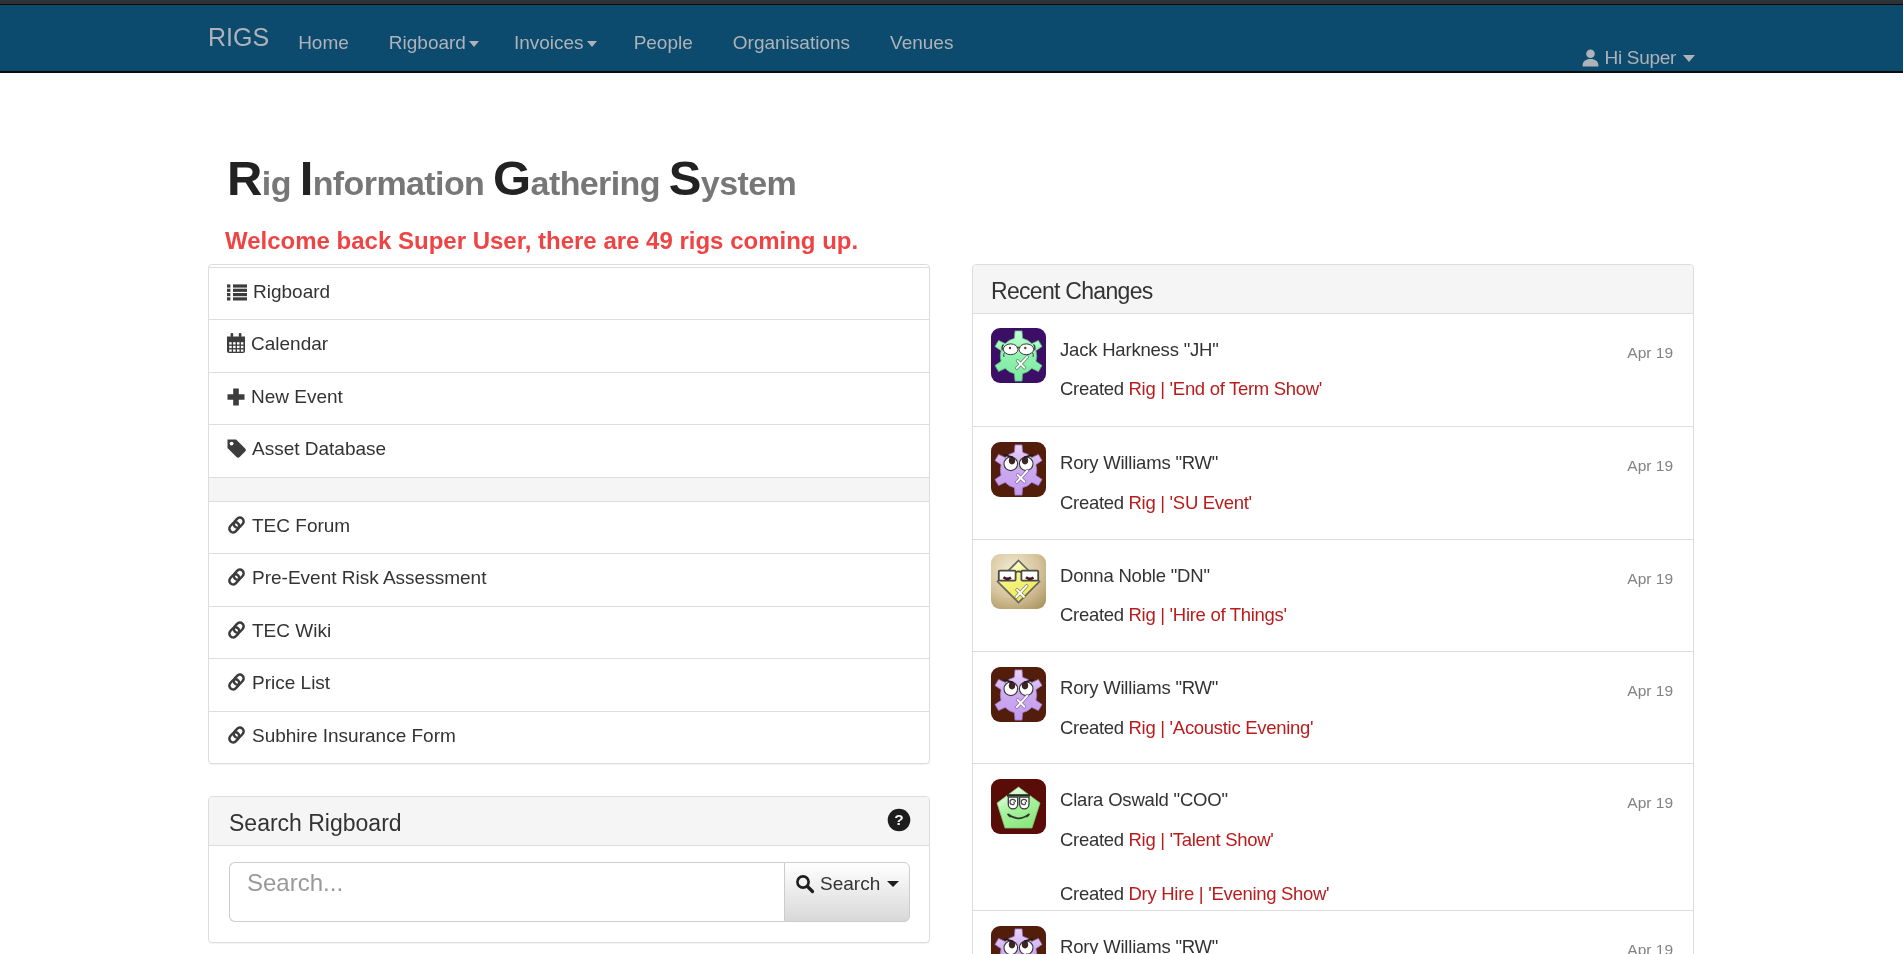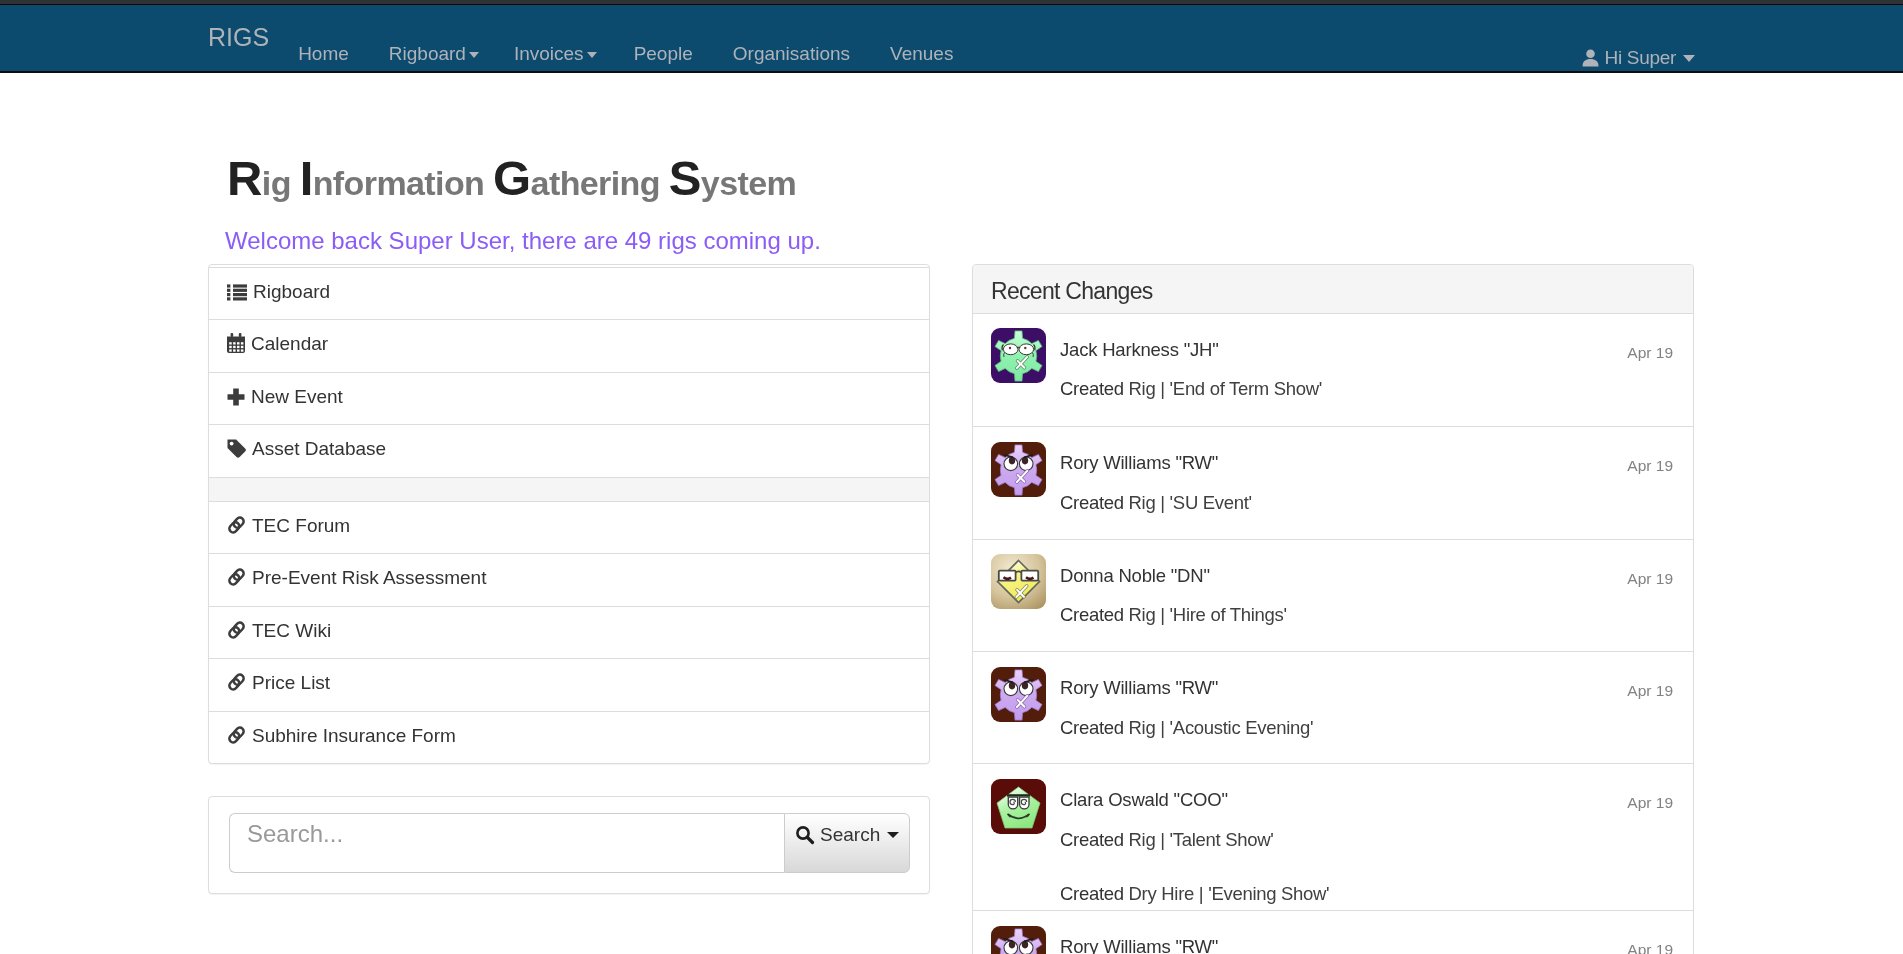--- a/index.html
+++ b/index.html
@@ -14,21 +14,21 @@
 .navbar {
   height:69px; background:#0c4a6e;
   border-top:1.5px solid #0a0a0a;
   border-bottom:2px solid #0d0d0d;
 }
 .navwrap { width:1517px; margin:0 auto; height:65.5px; position:relative; }
 .brand {
   float:left; padding:0 15px; line-height:65.5px;
   font-size:25px; color:#aeb3b9; text-decoration:none; display:block;
 }
-.nav-l { list-style:none; margin:16px; padding:0; float:left; margin-left:-6px; }
+.nav-l { list-style:none; margin:5px; padding:0; float:left; margin-left:-6px; }
 .nav-l li { float:left; }
 .nav-l li a {
   display:block; padding:0 20px; line-height:65.5px;
   font-size:19px; color:#aeb3b9; text-decoration:none;
 }
 .nav-l li:nth-child(2) a { padding-right:15px; }
 .nav-l li:nth-child(3) a { padding-right:17px; }
 .nav-r { position:absolute; right:0; top:0; }
 .nav-r a { display:block; padding:0 15px 0 27px; line-height:65.5px; font-size:19px; color:#aeb3b9; text-decoration:none;margin-top:20px; }
 .caret {
@@ -39,21 +39,21 @@
 .nav-r a { letter-spacing:-0.3px; }
 .nav-r .caret { margin-left:2px; border-left-width:6.5px; border-right-width:6.5px; border-top-width:7px; }
 .usr-ic { display:inline-block; vertical-align:-3px; margin-right:5px; }
 
 .container { width:1517px; margin:0 auto; }
 h1.rigs {
   margin:79px 0 0 34px; font-weight:bold;
   font-size:34px; color:#777; line-height:1.1; letter-spacing:-0.6px;
 }
 h1.rigs .big { font-size:49px; color:#222; }
-p.lead { margin:21px 0 0 32px; font-size:24px; color:#8b5cf6; }
+p.lead { margin:21px 0 0 32px; font-size:24px; color:#ef4444;font-weight:bold; }
 .row2 { display:flex; margin:9px 15px 0 15px; }
 .colL { width:722px; }
 .colR { width:722px; margin-left:42px; }
 
 .panel {
   border:1px solid #ddd; border-radius:4px; background:#fff;
   box-shadow:0 1px 1px rgba(0,0,0,.05);
 }
 .phead {
   background:#f5f5f5; border-bottom:1px solid #ddd;
@@ -92,21 +92,21 @@
 .qmark { float:right; margin:0 -2px 0 0; }
 
 .rc-row { position:relative; border-top:1px solid #ddd; height:112.4px; }
 .rc-row.tall { height:146.7px; }
 .rc-row.first { border-top:none; }
 .avatar { position:absolute; left:18px; top:14.6px; width:55px; height:55px; }
 .rc-name { position:absolute; left:87px; top:26px; font-size:18.5px; color:#333; line-height:19px; letter-spacing:-0.2px; }
 .rc-date { position:absolute; right:20px; top:29px; font-size:15.5px; color:#828282; line-height:19px; }
 .rc-line1 { position:absolute; left:87px; top:65.5px; font-size:18.5px; line-height:19px; letter-spacing:-0.3px; }
 .rc-line2 { position:absolute; left:87px; top:120px; font-size:18.5px; line-height:19px; letter-spacing:-0.3px; }
-.rc-line1 a, .rc-line2 a { color:#404040; text-decoration:none; }
+.rc-line1 a, .rc-line2 a { color:#b91c1c; text-decoration:none; }
 </style>
 </head>
 <body>
 <div class="topstrip"></div>
 <div class="navbar">
   <div class="navwrap">
     <a class="brand">RIGS</a>
     <ul class="nav-l">
       <li>
           <a>Home</a>
@@ -235,20 +235,24 @@
                     <g fill="none" stroke="#3c3c3c" stroke-width="2.5">
                       <g transform="rotate(-47 9.5 10)">
                         <rect x="0.8" y="6.2" width="11" height="7.6" rx="3.8"></rect>
                         <rect x="7.2" y="6.2" width="11" height="7.6" rx="3.8"></rect>
                       </g>
                     </g>
                   </svg></span>Subhire Insurance Form</a></div>
           </div>
       </div>
       <div class="panel" style="margin-top:32px;">
+        <div class="phead h-sm">Search Rigboard<span class="qmark"><svg width="24" height="24" viewBox="0 0 24 24">
+                <circle cx="12" cy="12" r="11.3" fill="#1d1d1d"></circle>
+                <text x="12" y="17.2" font-family="Liberation Sans" font-size="15.5" font-weight="bold" fill="#f5f5f5" text-anchor="middle">?</text>
+              </svg></span></div>
         <div class="srch-body">
           <div class="igroup">
             <input placeholder="Search..." style="">
             <div class="btn-search"><svg width="20" height="20" viewBox="0 0 20 20" style="vertical-align:-3px">
                   <circle cx="8" cy="8" r="5.6" fill="none" stroke="#1d1d1d" stroke-width="2.6"></circle>
                   <line x1="12.5" y1="12.5" x2="17.5" y2="17.5" stroke="#1d1d1d" stroke-width="3.2" stroke-linecap="round"></line>
                 </svg>&nbsp;Search<span class="caret-d"></span></div>
           </div>
         </div>
       </div>

